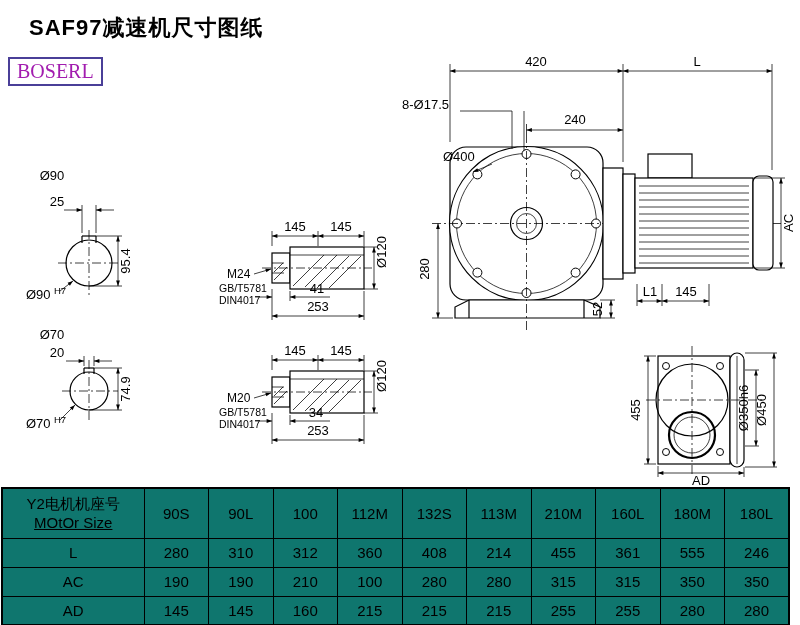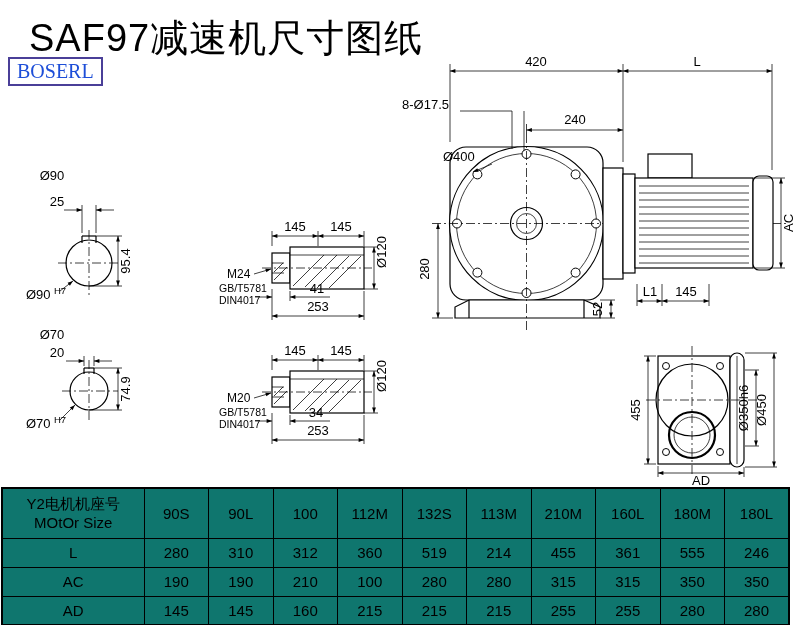--- a/index.html
+++ b/index.html
@@ -1,22 +1,22 @@
 <!DOCTYPE html>
 <html><head>
 <meta charset="utf-8">
 <style>
   * { margin:0; padding:0; box-sizing:border-box; }
   html,body { background:#fff; }
   body { width:800px; height:625px; position:relative; overflow:hidden;
          font-family:"Liberation Sans", sans-serif; color:#000; }
   .stage { position:absolute; left:0; top:0; width:800px; height:625px; }
-  .title { position:absolute; left:29px; top:13px; font-size:38px; font-weight:normal;
+  .title { position:absolute; left:29px; top:13px; font-size:22px; font-weight:bold;
            letter-spacing:1px; white-space:nowrap; }
-  .logo { position:absolute; left:8px; top:57px; border:2px solid #4a3f98; color:#1d4ed8;
+  .logo { position:absolute; left:8px; top:57px; border:2px solid #4a3f98; color:#a21caf;
           font-family:"Liberation Serif", serif; font-size:20px; line-height:25px;
           padding:0 7px; background:#fff; }
   svg.draw { position:absolute; left:0; top:0; }
   svg text { font-family:"Liberation Sans", sans-serif; fill:#000; font-size:13px; }
   svg text.t12 { font-size:12px; }
   svg text.t11 { font-size:10.5px; }
   svg text.t95 { font-size:9.5px; }
   .ln  { stroke:#000; stroke-width:1.2; fill:none; }
   .lnw { stroke:#000; stroke-width:1.2; fill:#fff; }
   .hw  { stroke:#000; stroke-width:1;   fill:#fff; }
@@ -25,21 +25,21 @@
   .d2  { marker-start:url(#ar); marker-end:url(#ar); }
   .d1  { marker-end:url(#ar); }
   .b2  { stroke-width:2.2; }
   table.spec { position:absolute; left:1px; top:487px; width:789px;
                border-collapse:collapse; table-layout:fixed; border:2px solid #000;
                background:#0f766e; }
   .spec th, .spec td { border:1px solid #000; text-align:center; vertical-align:middle;
                        font-weight:normal; font-size:15px; padding:0; }
   .spec tr.hdr th { height:50px; }
   .spec tr.data td { height:29px; }
-  .hdr-en { }
+  .hdr-en { text-decoration:underline; }
 </style>
 </head>
 <body>
 
 <div class="stage">
 
   <div class="title">SAF97减速机尺寸图纸</div>
   <div class="logo">BOSERL</div>
 
   <svg class="draw" width="800" height="625" viewBox="0 0 800 625">
@@ -319,21 +319,21 @@
       <th>160L</th>
       <th>180M</th>
       <th>180L</th>
     </tr>
     <tr class="data">
       <td class="c0">L</td>
       <td>280</td>
       <td>310</td>
       <td>312</td>
       <td>360</td>
-      <td>519</td>
+      <td>408</td>
       <td>214</td>
       <td>455</td>
       <td>361</td>
       <td>555</td>
       <td>246</td>
     </tr>
     <tr class="data">
       <td class="c0">AC</td>
       <td>190</td>
       <td>190</td>

